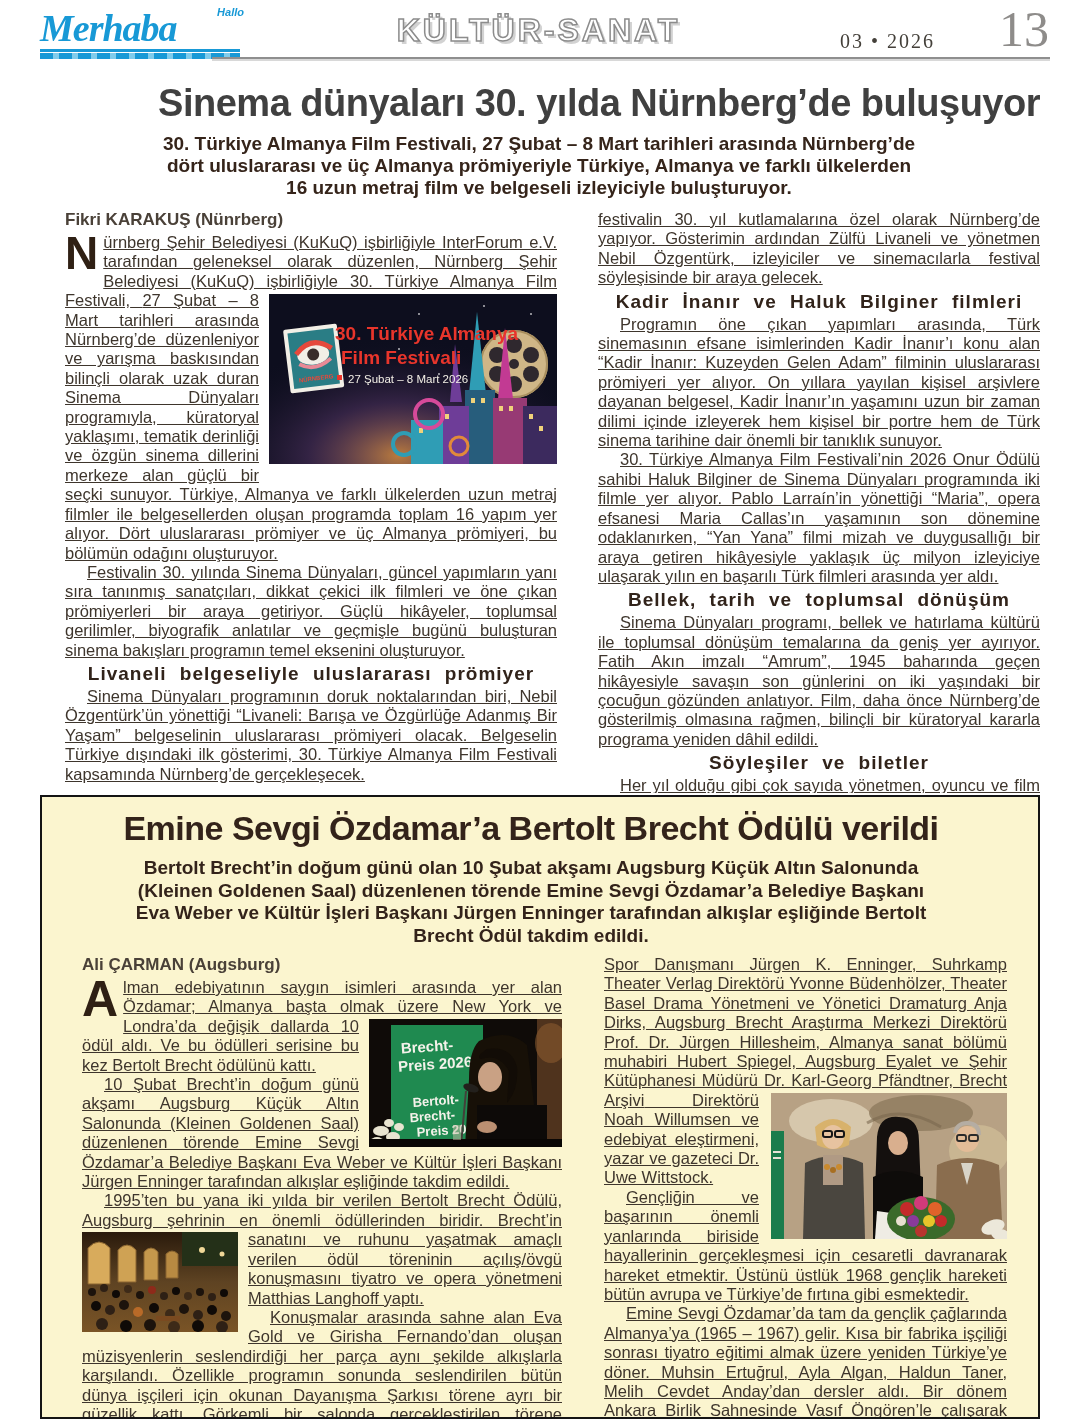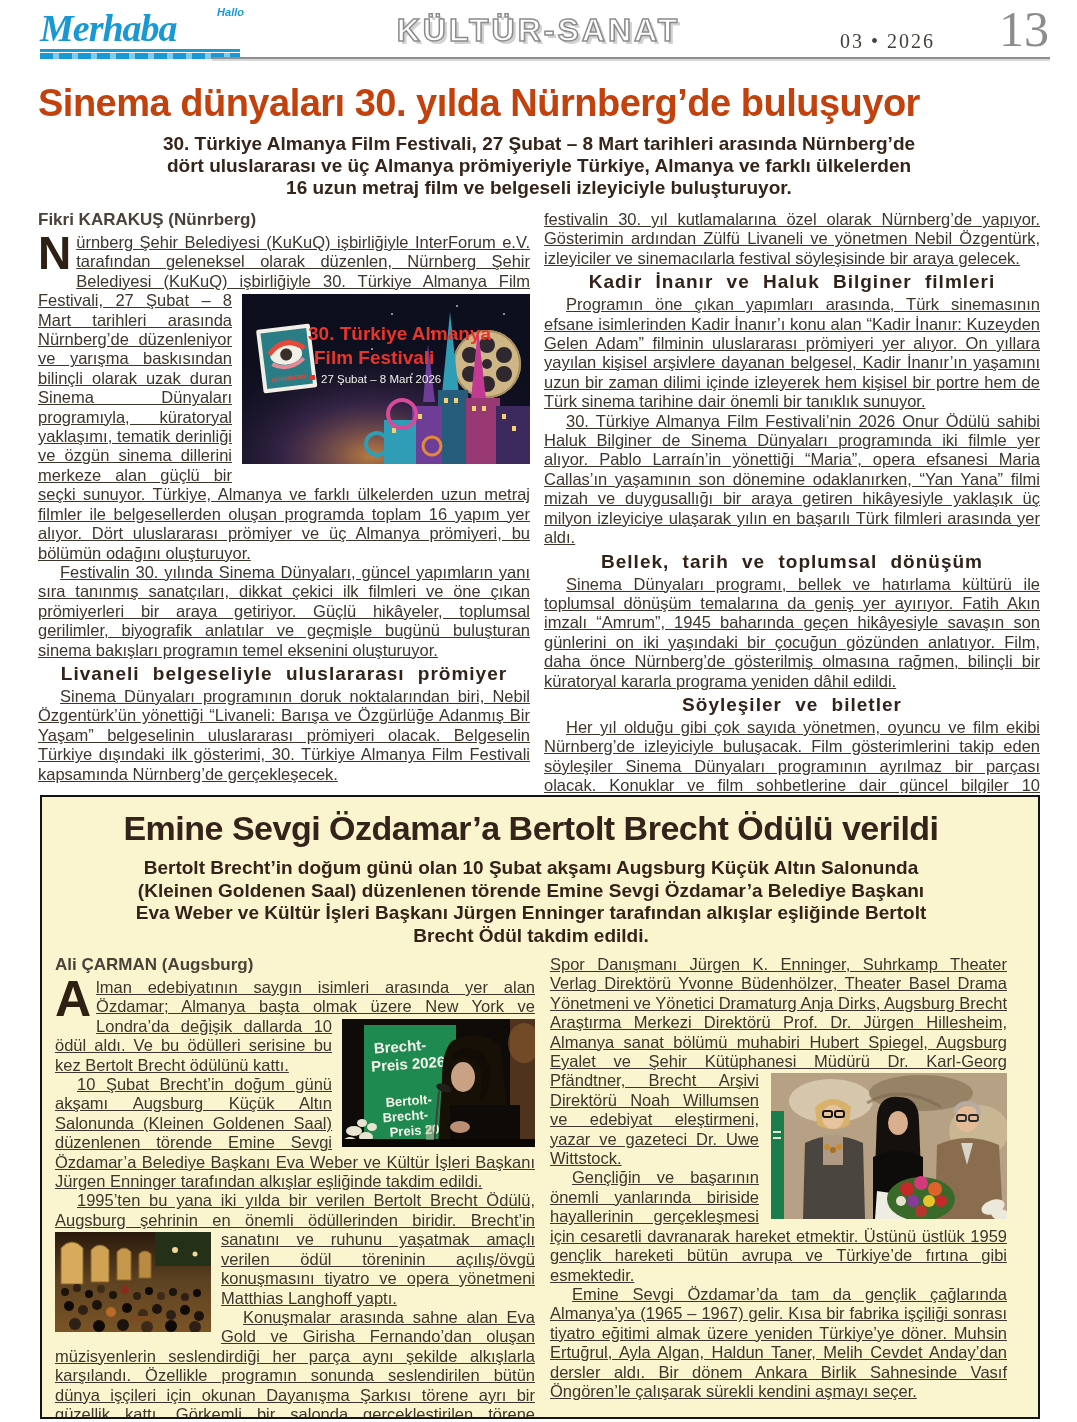--- a/index.html
+++ b/index.html
@@ -20,27 +20,27 @@
                  -webkit-text-stroke:1.5px #8c8c8c;text-shadow:3px 3px 0 #d2d2d2;}
   .issue-date{position:absolute;right:142px;top:30px;font-family:"Liberation Serif",serif;
               font-size:20px;color:#44403a;letter-spacing:2px;}
   .page-number{position:absolute;right:28px;top:0px;font-family:"Liberation Serif",serif;
                font-size:50px;color:#8e8c8a;line-height:58px;}
   .masthead-rule{position:absolute;top:57px;left:212px;right:27px;height:2px;background:#8f8f8f;
                  box-shadow:0 2px 0 #d8d8d8;}
 
   
   .article1{position:absolute;top:80px;left:38px;right:37px;height:713px;overflow:hidden;}
-  .headline1{margin:0;text-align:left;white-space:nowrap;font-size:38px;line-height:46px;
-             font-weight:800;letter-spacing:-0.5px;color:#c2410c;}
+  .headline1{margin:0;text-align:right;white-space:nowrap;font-size:38px;line-height:46px;
+             font-weight:800;letter-spacing:-0.5px;color:#404040;}
   .subhead{margin-top:7px;text-align:center;font-weight:bold;font-size:19px;line-height:22px;
            color:#35241a;}
   .subhead div{white-space:nowrap;}
   .cols{display:flex;gap:14px;margin-top:11px;}
-  .col{flex:1;min-width:0;}
+  .col{flex:1;min-width:0;margin-left:27px;}
   .col-l1{flex:0 0 492px;}
   .byline{font-weight:bold;font-size:17px;color:#4a4138;margin-bottom:3px;}
   p.body{margin:0;font-size:16.5px;line-height:19.4px;text-align:justify;color:#3e352c;text-decoration:underline;}
   p.indent{text-indent:22px;}
   h3.subheading{margin:3px 0 2px 0;text-align:center;font-size:19px;font-weight:800;
                 letter-spacing:1px;word-spacing:7px;color:#31231a;}
   p.drop::first-letter{float:left;font-weight:bold;color:#2f2014;}
   p.drop-n::first-letter{font-size:46px;line-height:37px;padding:2px 5px 0 0;}
   p.drop-a::first-letter{font-size:50px;line-height:39px;padding:2px 5px 0 0;}
 
@@ -362,20 +362,20 @@
                   <circle cx="150" cy="138" r="6" fill="#b8352e"></circle>
               </g>
               <g fill="#ece8da">
                 <ellipse cx="222" cy="134" rx="12" ry="7" transform="rotate(-20 222 134)"></ellipse>
                 <ellipse cx="230" cy="142" rx="10" ry="6" transform="rotate(15 230 142)"></ellipse>
               </g>
             </svg>
           </span>
           <span>Direktörü Noah Willumsen ve edebiyat eleştirmeni, yazar ve gazeteci Dr. Uwe Wittstock.</span>
         </p>
-        <p class="body indent">Gençliğin ve başarının önemli yanlarında biriside hayallerinin gerçekleşmesi için cesaretli davranarak hareket etmektir. Üstünü üstlük 1959 gençlik hareketi bütün avrupa ve Türkiye’de fırtına gibi esmektedir.</p>
+        <p class="body indent">Gençliğin ve başarının önemli yanlarında biriside hayallerinin gerçekleşmesi için cesaretli davranarak hareket etmektir. Üstünü üstlük 1968 gençlik hareketi bütün avrupa ve Türkiye’de fırtına gibi esmektedir.</p>
         <p class="body indent">Emine Sevgi Özdamar’da tam da gençlik çağlarında Almanya’ya (1965 – 1967) gelir. Kısa bir fabrika işçiliği sonrası tiyatro eğitimi almak üzere yeniden Türkiye’ye döner. Muhsin Ertuğrul, Ayla Algan, Haldun Taner, Melih Cevdet Anday’dan dersler aldı. Bir dönem Ankara Birlik Sahnesinde Vasıf Öngören’le çalışarak sürekli kendini aşmayı seçer.</p>
 
       </div>
     </div>
   </section>
 
 </div>
 
 </body></html>

